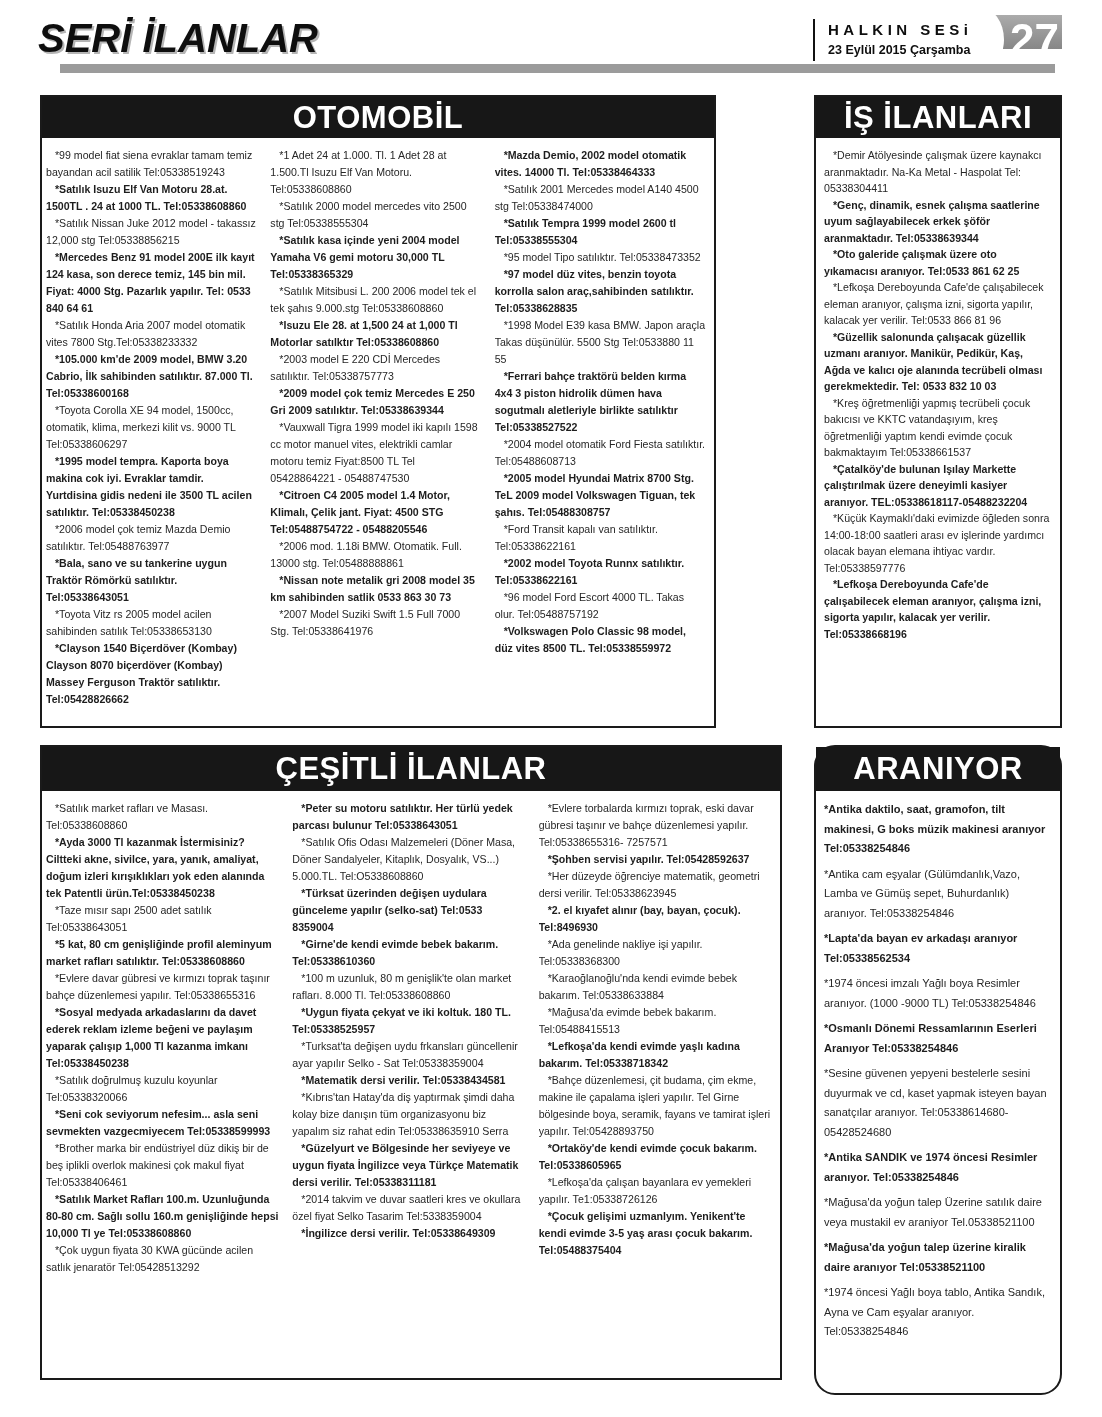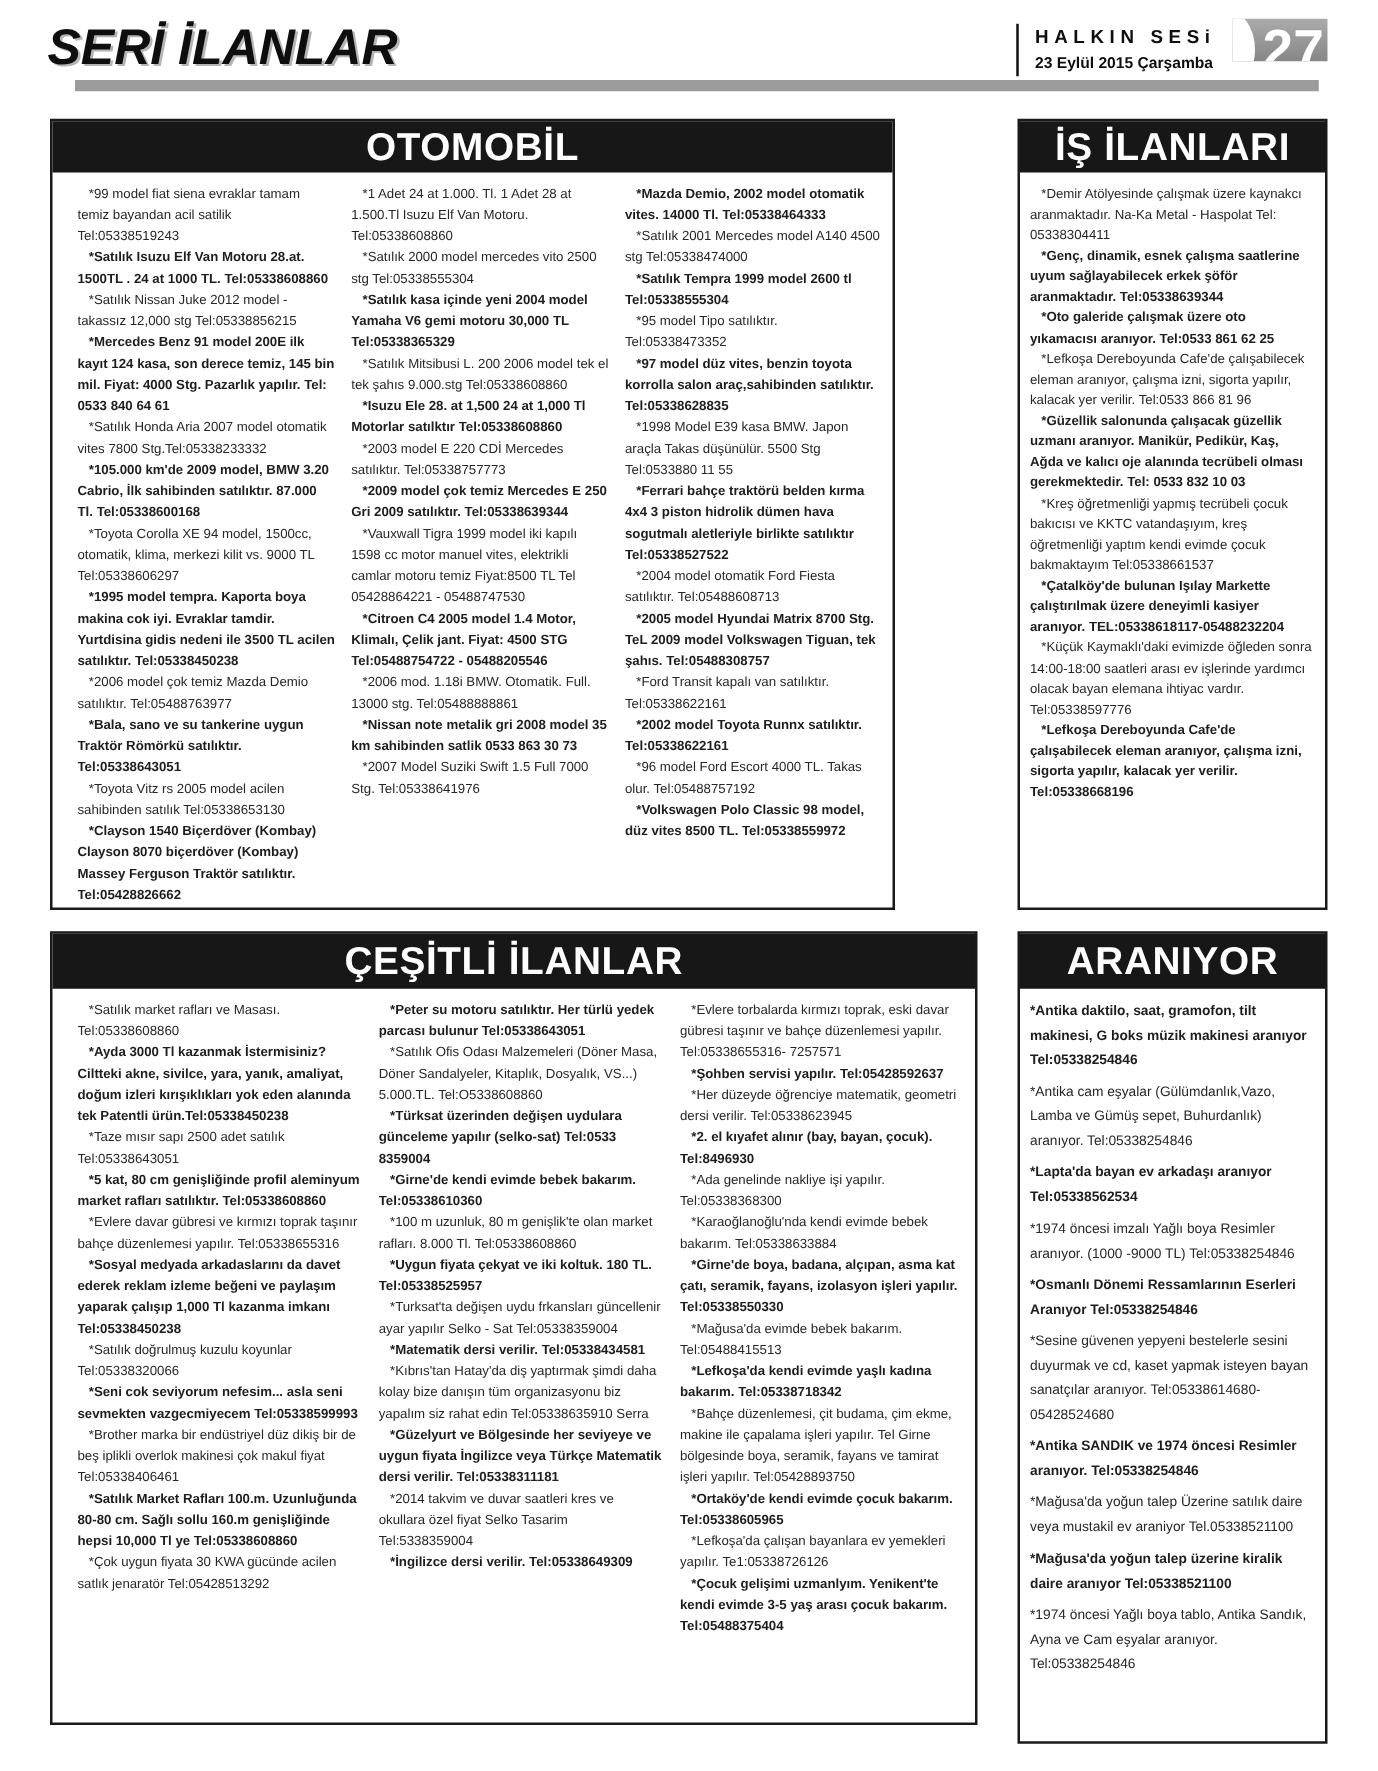--- a/index.html
+++ b/index.html
@@ -50,22 +50,22 @@
   }
   .section-header {
     background:#171717; color:#ffffff; text-align:center; font-weight:bold;
     letter-spacing:0.5px; white-space:nowrap; overflow:hidden;
   }
   .hdr-top { font-size:31px; line-height:41px; height:41px; }
   .hdr-bottom { font-size:31px; line-height:44px; height:44px; }
   #sec-otomobil { left:40px; top:95px;  width:676px; height:633px; }
   #sec-is       { left:814px; top:95px; width:248px; height:633px; }
   #sec-cesitli  { left:40px; top:745px; width:742px; height:635px; }
-  #sec-araniyor { left:814px; top:745px; width:248px; height:650px; }
-  .cols { display:flex; gap:13px; padding:9px 8px 4px 20px; overflow:hidden; }
+  #sec-araniyor { left:814px; top:745px; width:248px; height:650px;border-radius:21px; }
+  .cols { display:flex; gap:13px; padding:9px 8px 4px 4px; overflow:hidden; }
   .col { flex:1; min-width:0; overflow:hidden; }
   .ads-single { padding:9px 8px 4px 8px; overflow:hidden; }
   
   .ad {
     margin:0; font-size:10.6px; line-height:17px; text-indent:9px;
     color:#262626; word-wrap:break-word;
   }
   .ad.bold { font-weight:bold; color:#1d1d1d; }
   #sec-is .ad { line-height:16.5px; }
   #sec-araniyor .ad {
@@ -178,21 +178,20 @@
         <p class="ad">*2014 takvim ve duvar saatleri kres ve okullara özel fiyat Selko Tasarim Tel:5338359004</p>
         <p class="ad bold">*İngilizce dersi verilir. Tel:05338649309</p>
       </div>
     <div class="col">
         <p class="ad">*Evlere torbalarda kırmızı toprak, eski davar gübresi taşınır ve bahçe düzenlemesi yapılır. Tel:05338655316- 7257571</p>
         <p class="ad bold">*Şohben servisi yapılır. Tel:05428592637</p>
         <p class="ad">*Her düzeyde öğrenciye matematik, geometri dersi verilir. Tel:05338623945</p>
         <p class="ad bold">*2. el kıyafet alınır (bay, bayan, çocuk). Tel:8496930</p>
         <p class="ad">*Ada genelinde nakliye işi yapılır. Tel:05338368300</p>
         <p class="ad">*Karaoğlanoğlu'nda kendi evimde bebek bakarım. Tel:05338633884</p>
-        <p class="ad bold">*Girne'de boya, badana, alçıpan, asma kat çatı, seramik, fayans, izolasyon işleri yapılır. Tel:05338550330</p>
         <p class="ad">*Mağusa'da evimde bebek bakarım. Tel:05488415513</p>
         <p class="ad bold">*Lefkoşa'da kendi evimde yaşlı kadına bakarım. Tel:05338718342</p>
         <p class="ad">*Bahçe düzenlemesi, çit budama, çim ekme, makine ile çapalama işleri yapılır. Tel Girne bölgesinde boya, seramik, fayans ve tamirat işleri yapılır. Tel:05428893750</p>
         <p class="ad bold">*Ortaköy'de kendi evimde çocuk bakarım. Tel:05338605965</p>
         <p class="ad">*Lefkoşa'da çalışan bayanlara ev yemekleri yapılır. Te1:05338726126</p>
         <p class="ad bold">*Çocuk gelişimi uzmanlyım. Yenikent'te kendi evimde 3-5 yaş arası çocuk bakarım. Tel:05488375404</p>
       </div>
   </div>
 </div>
 

